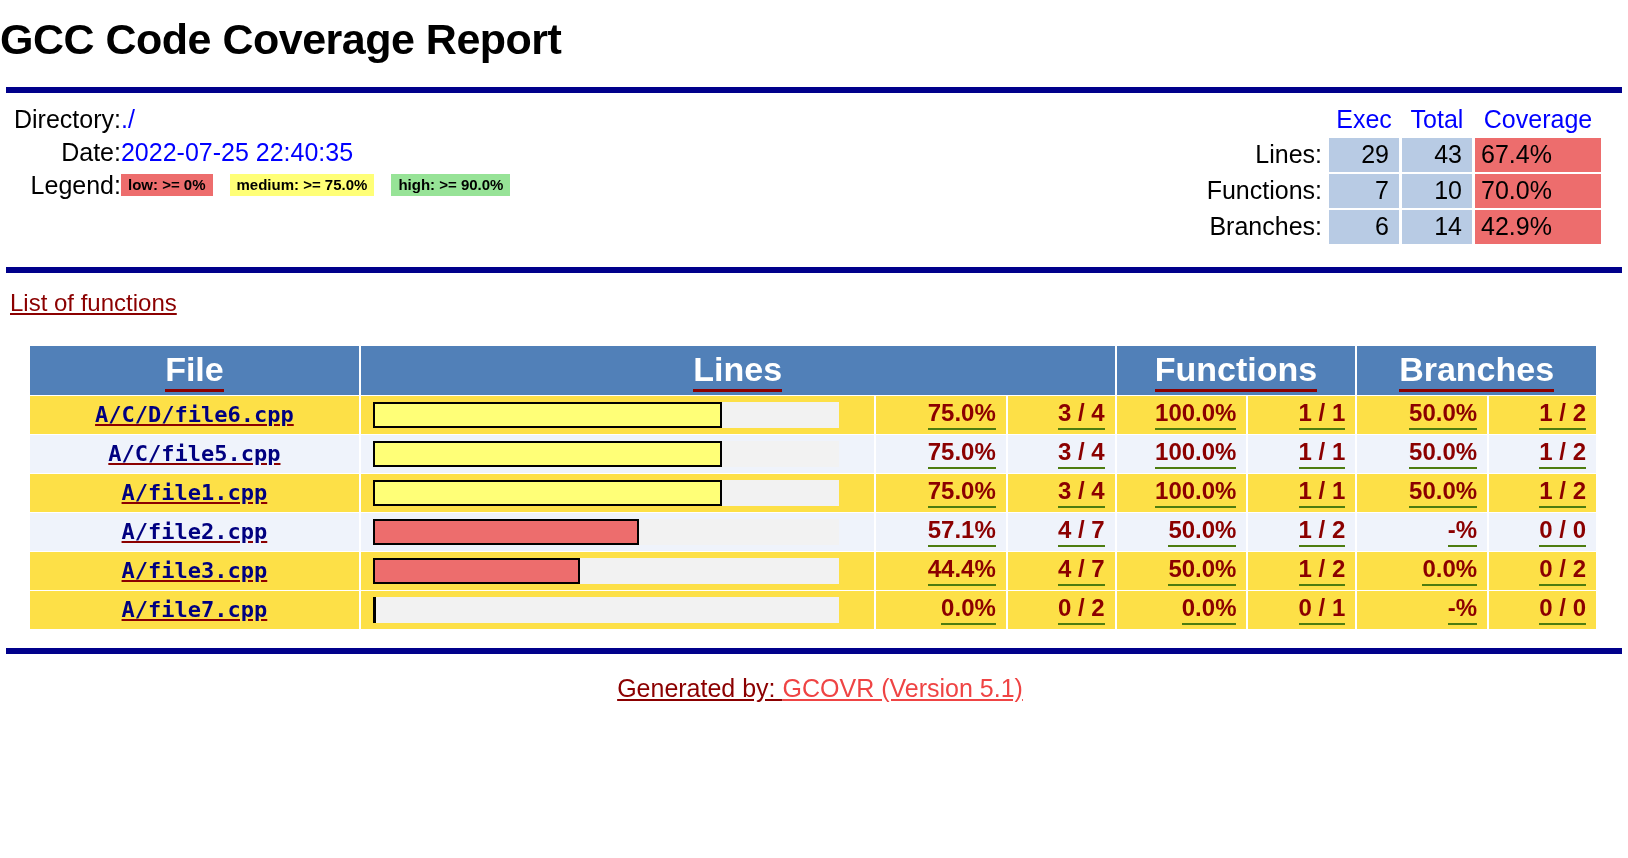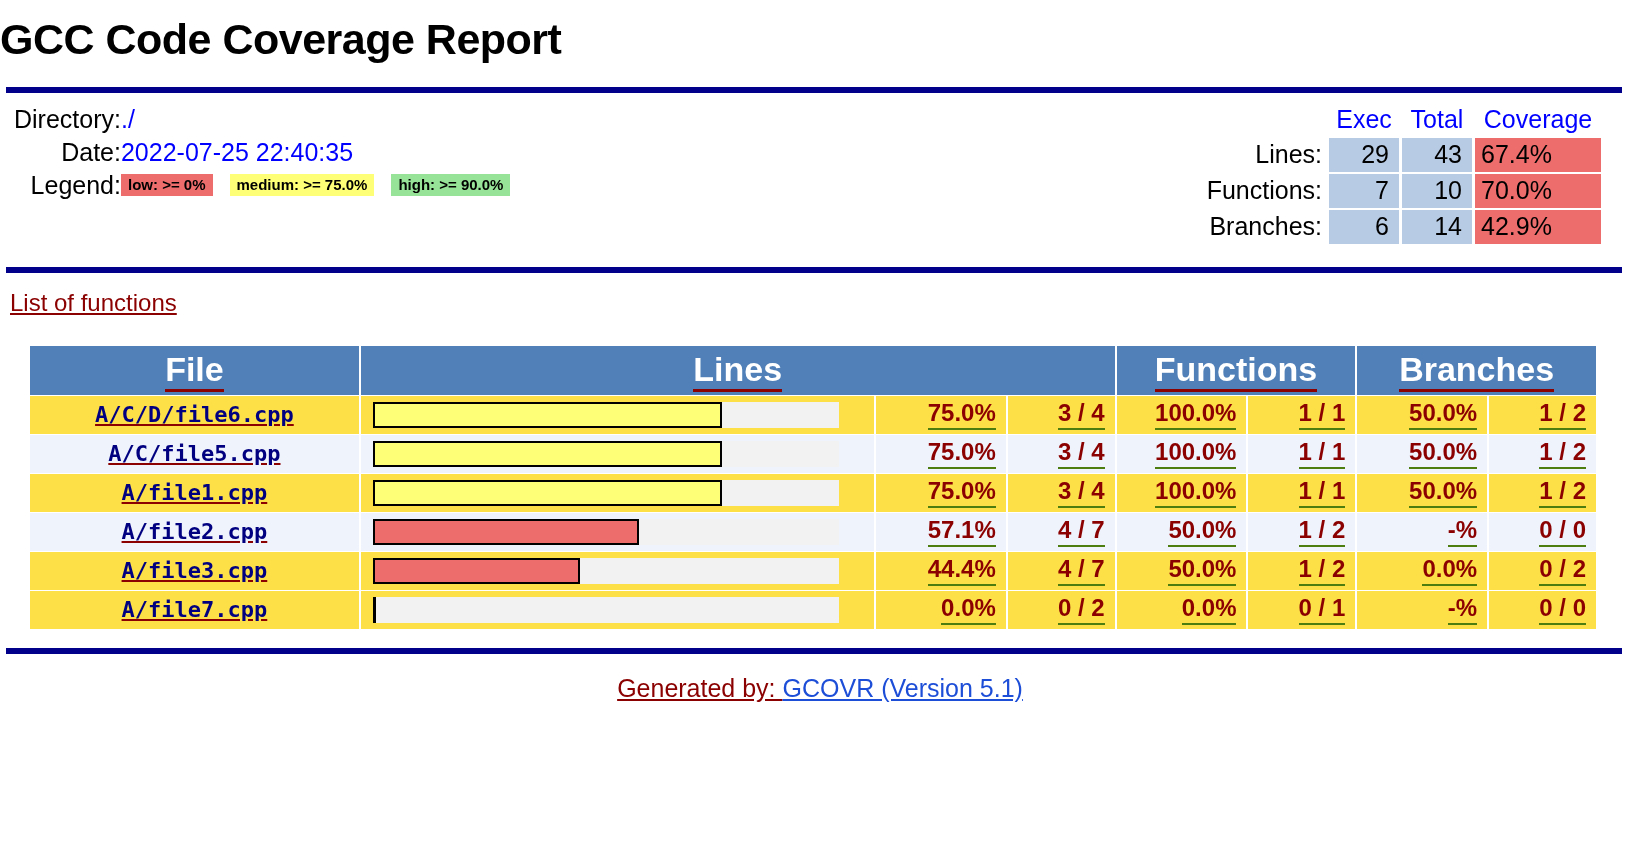--- a/index.html
+++ b/index.html
@@ -198,21 +198,21 @@
   td.w-pct  { width: 108px; }
   td.w-frac { width: 86px; }
 
   
   .footer {
     text-align: center;
     font-size: 25px;
     padding-top: 20px;
   }
   .footer .gen { color: #8b0000; text-decoration: underline; margin-left: 12px; }
-  .footer a { color: #1d4ed8; text-decoration: underline; }
+  .footer a { color: #ef4444; text-decoration: underline; }
 </style>
 </head>
 <body>
 
 <h1 class="page-title">GCC Code Coverage Report</h1>
 
 <hr class="hrule">
 
 <div class="info-band">
 

